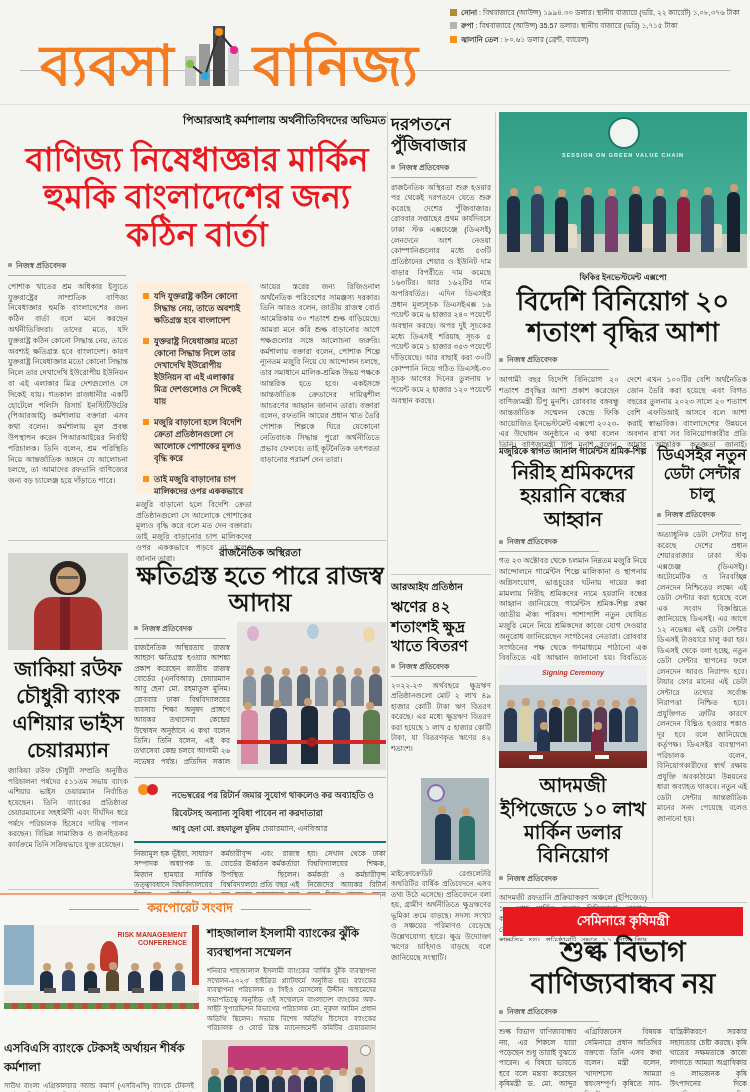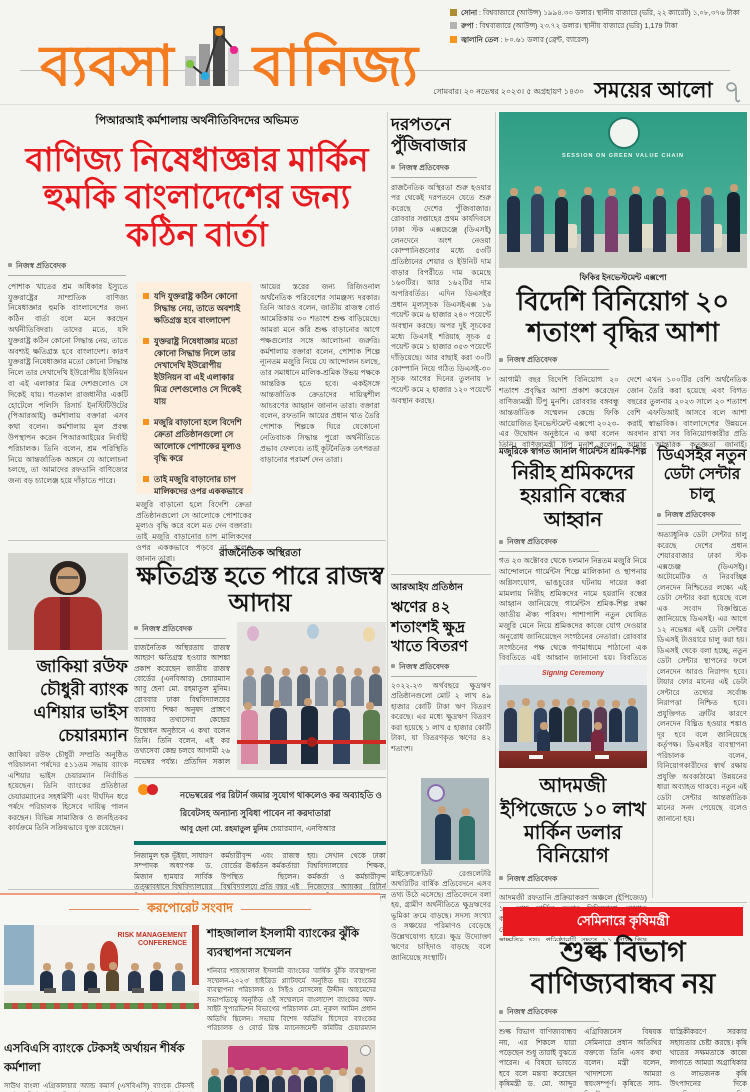--- a/index.html
+++ b/index.html
@@ -27,21 +27,21 @@
           border-bottom:1px solid #aaa;padding-bottom:3px;}
   .byline .dot{width:4px;height:4px;background:#999;border-radius:1px;}
   .bt{font-size:7.5px;line-height:1.44;text-align:justify;color:#2c2c2c;overflow:hidden;}
   .cols2{column-count:2;column-gap:8px;}
   .cols3{column-count:3;column-gap:8px;}
   
   .bbox{background:#fdeedd;padding:8px 7px;overflow:hidden;}
   .bitem{display:flex;gap:5px;margin-bottom:9px;font-size:8.3px;line-height:1.45;font-weight:bold;color:#333;text-align:left;}
   .bitem .sq{flex:0 0 auto;width:6px;height:6px;background:#f7941d;margin-top:3px;}
   
-  .quote{border-top:1px solid #b5b5b0;border-bottom:4px solid #0f766e;padding:6px 4px;display:flex;gap:20px;}
+  .quote{border-top:1px solid #b5b5b0;border-bottom:2px solid #0f766e;padding:6px 4px;display:flex;gap:12px;}
   .qicon{flex:0 0 auto;width:22px;height:12px;position:relative;}
   .qicon i{position:absolute;width:11px;height:11px;border-radius:50%;}
   .qtext{font-size:8.6px;line-height:1.45;font-weight:bold;color:#3a3a3a;text-align:left;}
   .qattr{font-size:7.6px;margin-top:2px;color:#333;font-weight:normal;}
   
   .corp{position:absolute;left:0;top:893px;width:380px;height:197px;border-top:2px solid #ef9d7b;background:#f7f7f3;}
   .corp-head{display:flex;align-items:center;justify-content:center;gap:8px;padding:4px 0 3px 0;}
   .corp-head .ln{width:70px;height:1px;background:#e98b5f;}
   .corp-title{font-size:12.5px;font-weight:bold;color:#e87722;}
   .citem{display:flex;gap:8px;padding:3px 4px;}
@@ -77,40 +77,35 @@
     </span>
     <span class="word">বানিজ্য</span>
   </div>
   <div class="ticker">
     <div class="trow">
       <span class="sq" style="background:#b08d2e"></span>
       <span><b>সোনা</b><span> : বিশ্ববাজারে (আউন্স) ১৯৯৪.৩০ ডলার। স্থানীয় বাজারে (ভরি, ২২ ক্যারেট) ১,০৮,৩৭৬ টাকা</span></span>
     </div>
     <div class="trow">
       <span class="sq" style="background:#b3b3b3"></span>
-      <span><b>রুপা</b><span> : বিশ্ববাজারে (আউন্স) ২৩.৭২ ডলার। স্থানীয় বাজারে (ভরি) 1,179 টাকা</span></span>
+      <span><b>রুপা</b><span> : বিশ্ববাজারে (আউন্স) 35.57 ডলার। স্থানীয় বাজারে (ভরি) ১,৭১৫ টাকা</span></span>
     </div>
     <div class="trow">
       <span class="sq" style="background:#f7941d"></span>
       <span><b>জ্বালানি তেল</b><span> : ৮০.৬১ ডলার (ব্রেন্ট, ব্যারেল)</span></span>
     </div>
   </div>
-  <div class="dateline-row">
-    <span class="dateline">সোমবার। ২০ নভেম্বর ২০২৩। ৫ অগ্রহায়ণ ১৪৩০</span>
-    <span class="paper-name">সময়ের আলো</span>
-    <span class="pagenum">৭</span>
-  </div>
   <div class="rule-h" style="left:0;top:104px;width:750px;background:#dededa;"></div>
 
   <div class="rule-v" style="left:387px;top:112px;height:776px;"></div>
   <div class="rule-v" style="left:495px;top:112px;height:978px;"></div>
   <div class="rule-v" style="left:652px;top:444px;height:454px;"></div>
 
   <div class="abs" style="left:8px;top:112px;width:378px;">
-    <div class="kicker" style="font-size:11px;">পিআরআই কর্মশালায় অর্থনীতিবিদদের অভিমত</div>
+    <div class="kicker" style="font-size:11px;text-align:right;">পিআরআই কর্মশালায় অর্থনীতিবিদদের অভিমত</div>
     <div class="hl red" style="font-size:33px;line-height:1.13;margin-top:10px;">বাণিজ্য নিষেধাজ্ঞার মার্কিন হুমকি বাংলাদেশের জন্য কঠিন বার্তা</div>
     <div class="byline" style="width:118px;margin-top:6px;">
       <span class="dot"></span>
       <span>নিজস্ব প্রতিবেদক</span>
     </div>
     <div style="display:flex;gap:8px;margin-top:6px;height:306px;overflow:hidden;">
       <div class="bt" style="width:120px;height:306px;">পোশাক খাতের শ্রম অধিকার ইস্যুতে যুক্তরাষ্ট্রের সাম্প্রতিক বাণিজ্য নিষেধাজ্ঞার হুমকি বাংলাদেশের জন্য কঠিন বার্তা বলে মনে করছেন অর্থনীতিবিদরা। তাদের মতে, যদি যুক্তরাষ্ট্র কঠিন কোনো সিদ্ধান্ত নেয়, তাতে অবশ্যই ক্ষতিগ্রস্ত হবে বাংলাদেশ। কারণ যুক্তরাষ্ট্র নিষেধাজ্ঞার মতো কোনো সিদ্ধান্ত নিলে তার দেখাদেখি ইউরোপীয় ইউনিয়ন বা এই এলাকার মিত্র দেশগুলোও সে দিকেই যায়। গতকাল রাজধানীর একটি হোটেলে পলিসি রিসার্চ ইনস্টিটিউটের (পিআরআই) কর্মশালায় বক্তারা এসব কথা বলেন। কর্মশালায় মূল প্রবন্ধ উপস্থাপন করেন পিআরআইয়ের নির্বাহী পরিচালক। তিনি বলেন, শ্রম পরিস্থিতি নিয়ে আন্তর্জাতিক অঙ্গনে যে আলোচনা চলছে, তা আমাদের রফতানি বাণিজ্যের জন্য বড় চ্যালেঞ্জ হয়ে দাঁড়াতে পারে।</div>
       <div style="width:116px;">
         <div class="bbox" style="height:196px;">
           <div class="bitem">
@@ -234,21 +229,21 @@
 
   <div class="abs" style="left:8px;top:553px;width:120px;">
     <div class="photo" style="width:120px;height:97px;">
       <div class="abs" style="left:0;top:0;width:120px;height:97px;background:#d6d6d1;"></div>
       <div class="abs" style="left:42px;top:8px;width:36px;height:34px;border-radius:50% 50% 46% 46%;background:#2a2320;"></div>
       <div class="abs" style="left:48px;top:14px;width:24px;height:26px;border-radius:50%;background:#c99f78;"></div>
       <div class="abs" style="left:50px;top:23px;width:20px;height:3px;background:#3a3a3a;opacity:.7;"></div>
       <div class="abs" style="left:26px;top:44px;width:68px;height:53px;border-radius:18px 18px 0 0;background:#a8322e;"></div>
       <div class="abs" style="left:52px;top:44px;width:10px;height:53px;background:#7a1f24;"></div>
     </div>
-    <div class="hl" style="font-size:17px;line-height:1.35;text-align:right;margin-top:6px;">জাকিয়া রউফ চৌধুরী ব্যাংক এশিয়ার ভাইস চেয়ারম্যান</div>
+    <div class="hl" style="font-size:20px;line-height:1.35;text-align:center;margin-top:6px;">জাকিয়া রউফ চৌধুরী ব্যাংক এশিয়ার ভাইস চেয়ারম্যান</div>
     <div class="bt" style="margin-top:2px;height:104px;font-size:7.3px;">জাকিয়া রউফ চৌধুরী সম্প্রতি অনুষ্ঠিত পরিচালনা পর্ষদের ৫১১তম সভায় ব্যাংক এশিয়ার ভাইস চেয়ারম্যান নির্বাচিত হয়েছেন। তিনি ব্যাংকের প্রতিষ্ঠাতা চেয়ারম্যানের সহধর্মিণী এবং দীর্ঘদিন ধরে পর্ষদে পরিচালক হিসেবে দায়িত্ব পালন করছেন। বিভিন্ন সামাজিক ও জনহিতকর কার্যক্রমে তিনি সক্রিয়ভাবে যুক্ত রয়েছেন।</div>
   </div>
 
   <div class="abs" style="left:134px;top:545px;width:252px;">
     <div class="kicker" style="font-size:10px;">রাজনৈতিক অস্থিরতা</div>
     <div class="hl" style="font-size:24.5px;line-height:1.1;margin-top:1px;">ক্ষতিগ্রস্ত হতে পারে রাজস্ব আদায়</div>
     <div style="display:flex;gap:7px;margin-top:5px;">
       <div style="width:96px;">
         <div class="byline" style="width:92px;">
           <span class="dot"></span>

